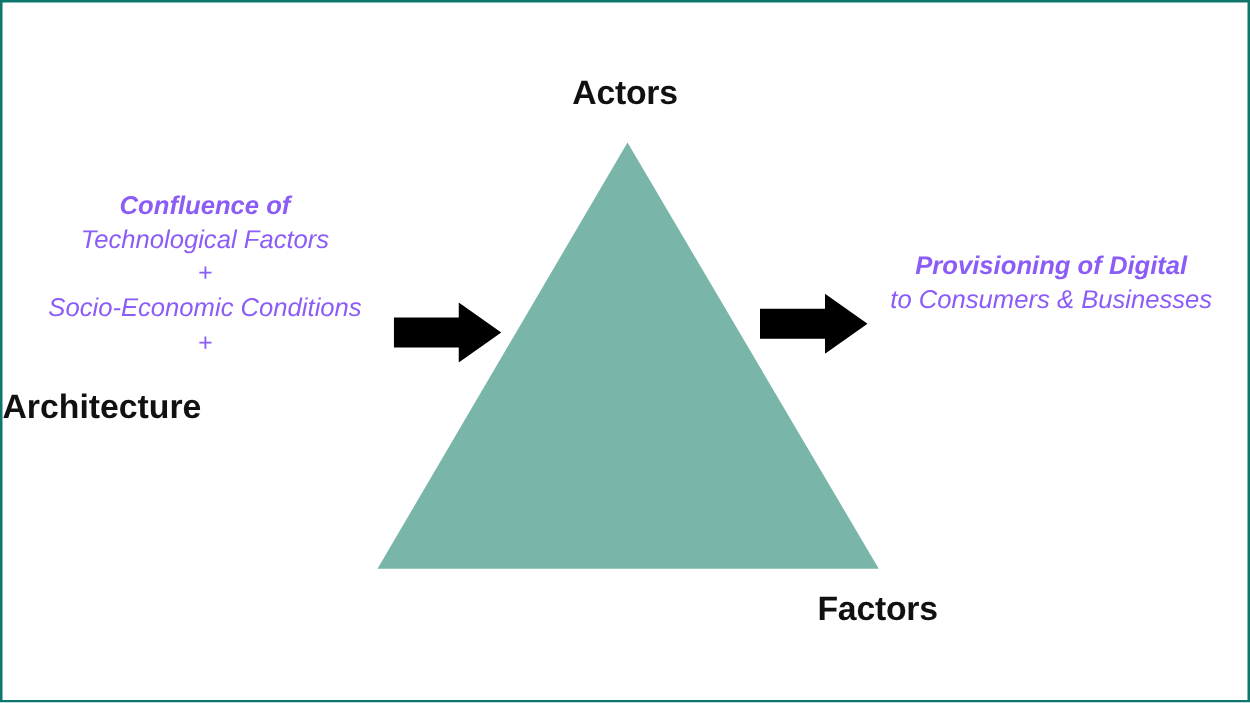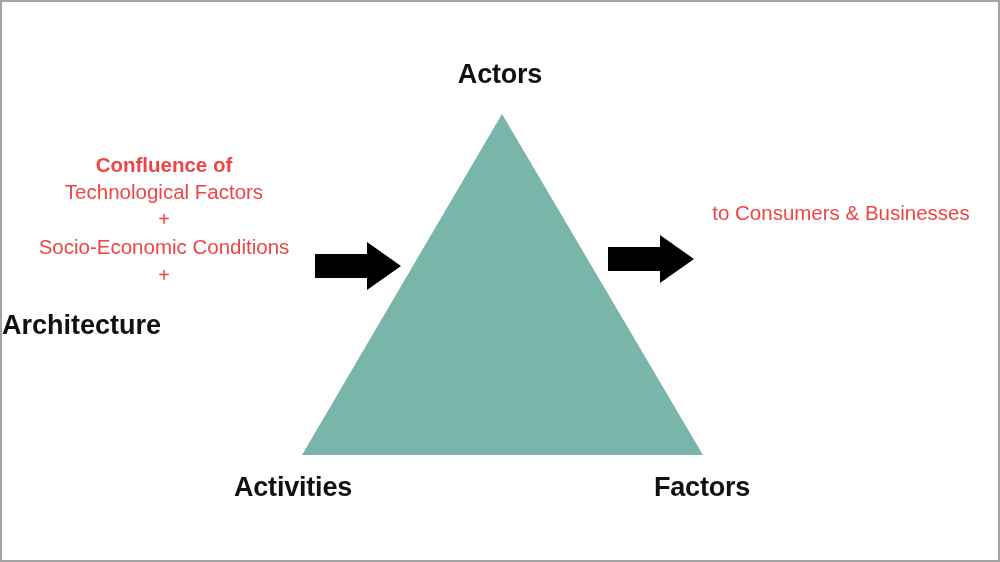--- a/index.html
+++ b/index.html
@@ -10,21 +10,21 @@
   }
   body {
     font-family: "Liberation Sans", sans-serif;
   }
 
   #diagram-frame {
     position: relative;
     width: 1000px;
     height: 562px;
     background: #ffffff;
-    border: 2px solid #a3a3a3;
+    border: 2px solid #0f766e;
     box-sizing: border-box;
     overflow: hidden;
   }
 
   .stage {
     position: absolute;
     inset: 0;
   }
 
   
@@ -70,23 +70,24 @@
     text-align: left;
     font-size: 27px;
     font-weight: bold;
     color: #111111;
     white-space: nowrap;
   }
 
   
   .text-block {
     position: absolute;
-    color: #ef4444;
+    color: #8b5cf6;
     text-align: center;
     line-height: 1.30;
+    font-style: italic;
   }
   .text-block .ln {
     display: block;
     white-space: nowrap;
   }
   .text-block .b {
     font-weight: bold;
   }
   .plus {
     display: block;
@@ -136,33 +137,33 @@
   <div class="stage">
 
     <svg class="triangle-svg" viewBox="0 0 1000 562">
       <polygon points="500,112 701,453 300,453" fill="#79b5a8"></polygon>
     </svg>
 
     <div class="vertex-label" id="label-actors">Actors</div>
 
     <div id="label-architecture">Architecture</div>
 
-    <div class="vertex-label" id="label-activities">Activities</div>
 
     <div class="vertex-label" id="label-assets">Factors</div>
 
     <div class="text-block" id="input-drivers-block">
       <span class="ln hdr">Confluence of</span>
       <span class="ln">Technological Factors</span>
       <span class="ln plus">+</span>
       <span class="ln">Socio-Economic Conditions</span>
       <span class="ln plus">+</span>
     </div>
 
     <div class="text-block" id="output-changes-block">
+      <span class="ln b">Provisioning of Digital</span>
       <span class="ln">to Consumers &amp; Businesses</span>
     </div>
 
     <svg class="arrow-svg" id="arrow-left" viewBox="0 0 86 48">
       <polygon points="0,12 52,12 52,0 86,24 52,48 52,36 0,36" fill="#000000"></polygon>
     </svg>
 
     <svg class="arrow-svg" id="arrow-right" viewBox="0 0 86 48">
       <polygon points="0,12 52,12 52,0 86,24 52,48 52,36 0,36" fill="#000000"></polygon>
     </svg>

